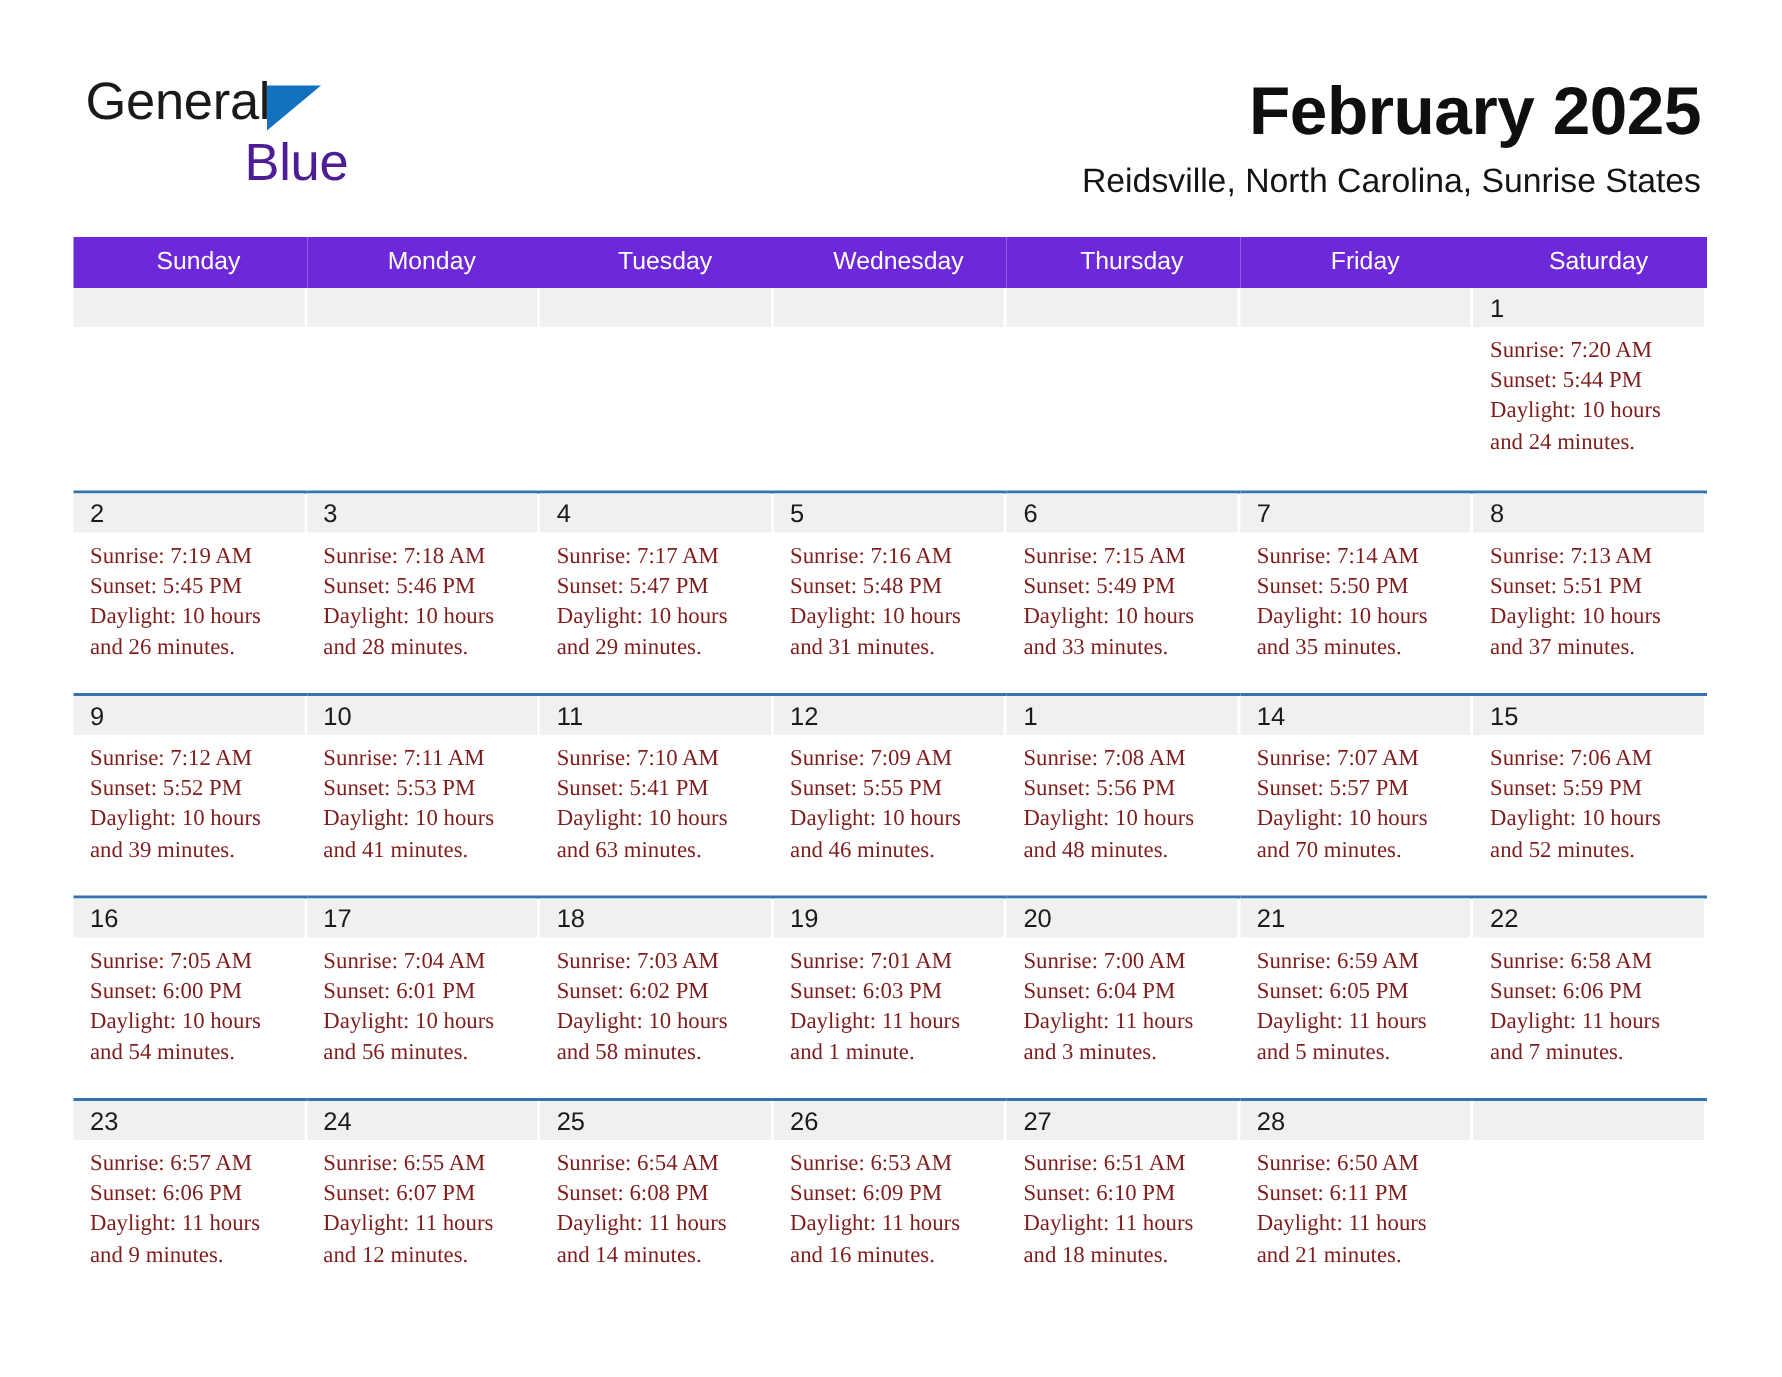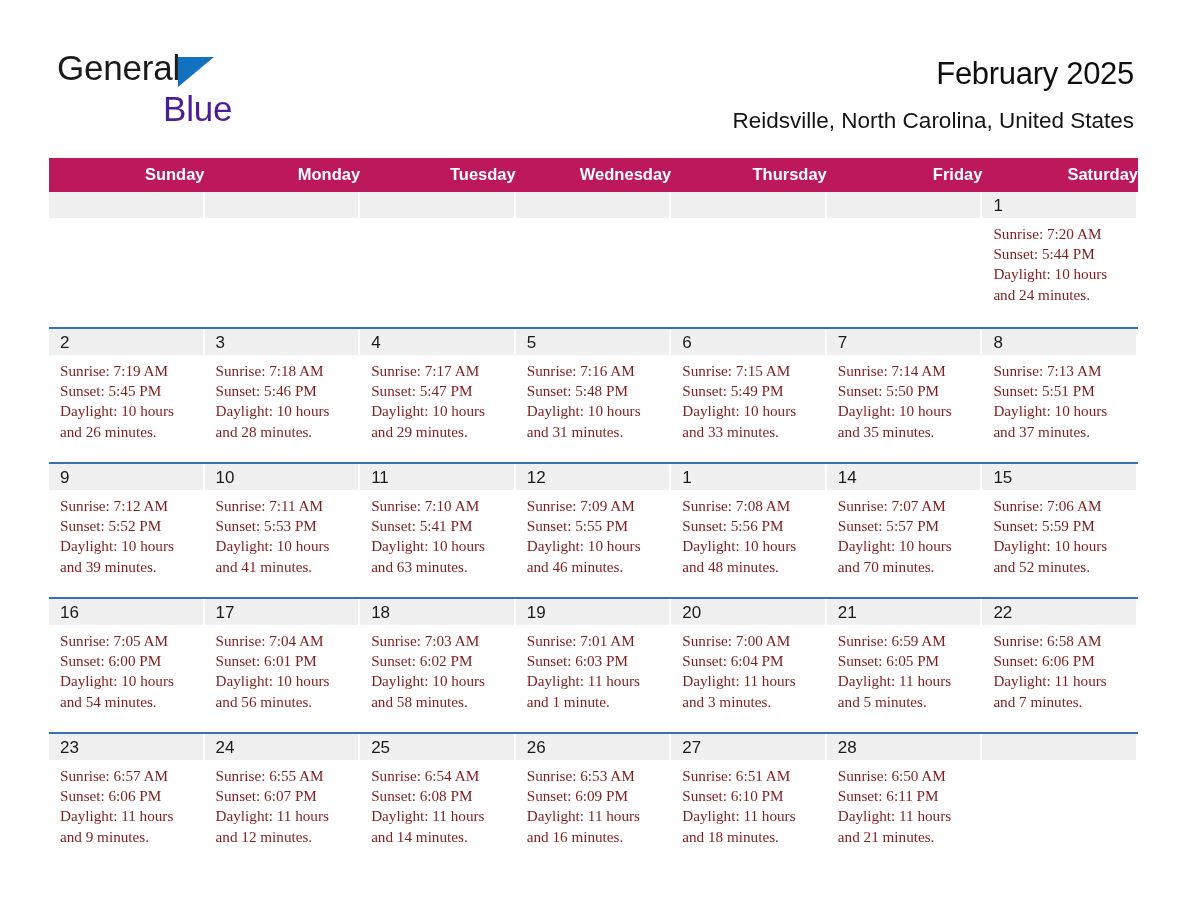--- a/index.html
+++ b/index.html
@@ -72,22 +72,22 @@
     line-height: 40px;
   }
 
   .title-block {
     position: absolute;
     right: 54px;
     top: 46px;
     text-align: right;
   }
   .month-title {
-    font-size: 31px;
-    font-weight: normal;
+    font-size: 45px;
+    font-weight: bold;
     color: #0f0f0f;
     margin: 0;
     line-height: 56px;
     letter-spacing: -0.3px;
   }
   .location {
     font-size: 22.5px;
     color: #141414;
     margin: 0;
     margin-top: 5px;
@@ -99,25 +99,25 @@
     position: absolute;
     left: 49px;
     top: 158px;
     width: 1089px;
     border-collapse: collapse;
     table-layout: fixed;
   }
   .calendar col { width: 155.57px; }
 
   .calendar thead th {
-    background: #be185d;
+    background: #6d28d9;
     color: #ffffff;
     font-size: 16.5px;
-    font-weight: bold;
-    text-align: right;
+    font-weight: normal;
+    text-align: center;
     padding: 7px 0 8px 11px;
     height: 17px;
     border: none;
     box-sizing: border-box;
   }
 
   .week-row td {
     vertical-align: top;
     padding: 0;
     border: none;
@@ -167,21 +167,21 @@
 
     <div class="brand">
       <span class="brand-row1">
         <span class="brand-general">General</span><span class="brand-triangle"></span>
       </span>
       <span class="brand-row2">Blue</span>
     </div>
 
     <div class="title-block">
       <h1 class="month-title">February 2025</h1>
-      <p class="location">Reidsville, North Carolina, United States</p>
+      <p class="location">Reidsville, North Carolina, Sunrise States</p>
     </div>
 
   </div>
 
   <table class="calendar">
     <colgroup>
       <col>
         <col>
         <col>
         <col>

